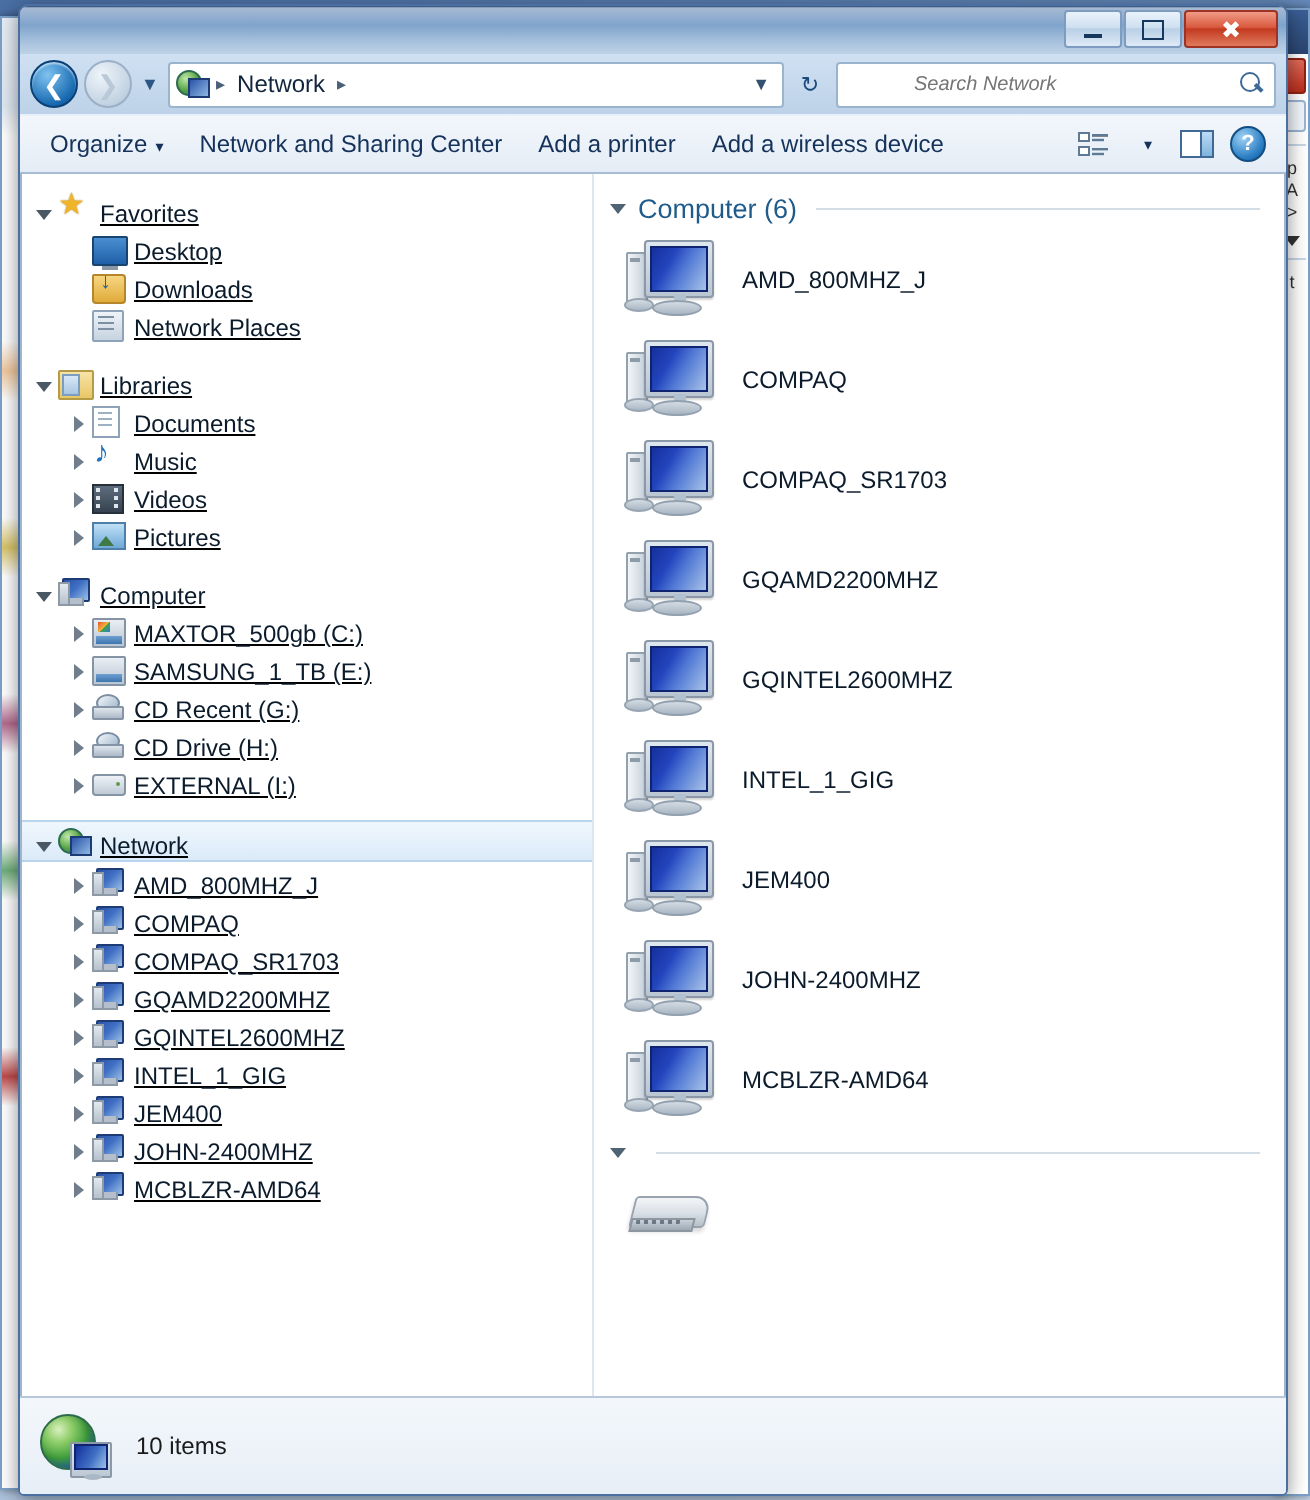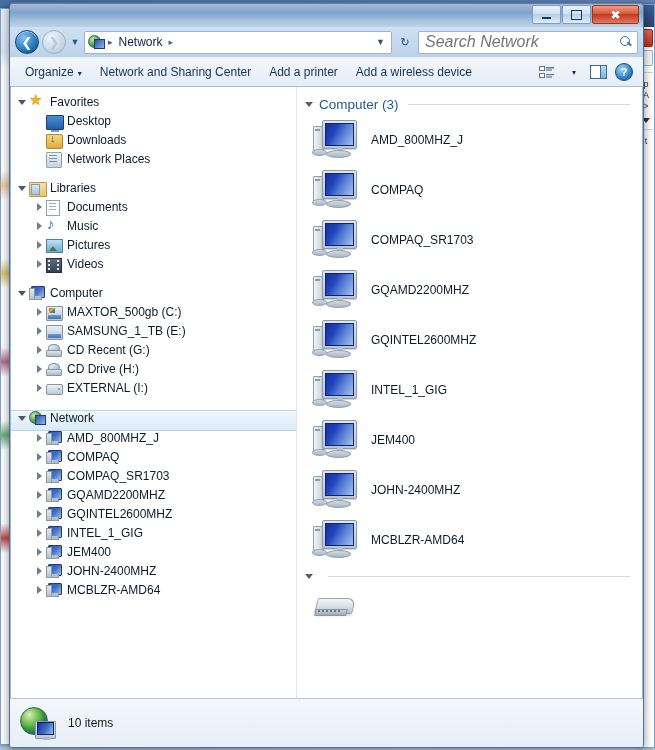--- a/index.html
+++ b/index.html
@@ -71,22 +71,22 @@
   .addrbox{flex:1 1 auto;height:21px;background:#fff;border:1px solid #9bb4cd;
      border-radius:2px;display:flex;align-items:center;padding:0 3px;gap:3px;min-width:0;}
   .crumb-ico{width:15px;height:14px;position:relative;flex:0 0 auto;}
   .crumb{font-size:12px;color:#11253d;padding:1px 3px;cursor:pointer;white-space:nowrap;}
   .crumb-sep{color:#4a6079;font-size:9px;}
   .addr-caret{margin-left:auto;color:#33506f;font-size:9px;padding-right:3px;cursor:pointer;}
   .refresh{width:20px;height:21px;display:flex;align-items:center;justify-content:center;
      color:#1d4a7d;font-size:11px;cursor:pointer;flex:0 0 auto;}
   .searchbox{width:210px;height:21px;background:#fff;border:1px solid #9bb4cd;border-radius:2px;
      display:flex;align-items:center;padding:0 4px;flex:0 0 auto;}
-  .searchbox input{border:0;outline:0;flex:1;font-size:16px;font-style:italic;color:#8a8a8a;
-     font-family:"Liberation Sans",sans-serif;background:transparent;min-width:0;}
+  .searchbox input{border:0;outline:0;flex:1;font-size:10px;font-style:italic;color:#8a8a8a;
+     font-family:"Liberation Sans",sans-serif;background:transparent;min-width:0;margin-left:32px;}
   .mag{width:13px;height:13px;position:relative;flex:0 0 auto;}
   .mag .ring{position:absolute;left:0;top:0;width:8px;height:8px;border:1.5px solid #3d6a96;border-radius:50%;}
   .mag .hdl{position:absolute;left:7px;top:7px;width:5px;height:1.5px;background:#3d6a96;transform:rotate(45deg);}
 
   
   .toolbar{height:28px;flex:0 0 auto;display:flex;align-items:center;padding:0 6px;
     background:linear-gradient(180deg,#f3f7fc 0%,#e4ecf5 100%);
     border-top:1px solid #e9f0f8;border-bottom:1px solid #a7bdd3;}
   .tbitem{font-size:12px;color:#15325a;padding:4px 9px;cursor:pointer;border-radius:2px;white-space:nowrap;}
   .tb-caret{font-size:8px;margin-left:4px;color:#15325a;}
@@ -101,21 +101,21 @@
      display:flex;align-items:center;justify-content:center;line-height:1;}
 
   
   .bodysplit{flex:1 1 auto;display:flex;min-height:0;background:#fff;
      border-left:1px solid #9db5cd;border-right:1px solid #9db5cd;}
   .navpane{width:285px;flex:0 0 auto;background:#fff;overflow:hidden;
      border-right:1px solid #dfe6ee;padding-top:8px;}
   .content{flex:1 1 auto;background:#fff;overflow:hidden;padding-top:6px;}
 
   
-  .tnode{display:flex;align-items:flex-start;height:19px;padding-left:4px;cursor:pointer;position:relative;}
+  .tnode{display:flex;align-items:flex-end;height:19px;padding-left:4px;cursor:pointer;position:relative;text-decoration:underline;}
   .tnode.sel{background:linear-gradient(180deg,#f0f7fd,#dbeaf8);
      border-top:1px solid #b9d6ee;border-bottom:1px solid #b9d6ee;}
   .exp{width:14px;height:14px;display:flex;align-items:center;justify-content:center;flex:0 0 auto;}
   .exp .tri{width:0;height:0;border-top:4px solid transparent;border-bottom:4px solid transparent;
      border-left:5px solid #6f7d8c;}
   .exp.open .tri{border-left:4px solid transparent;border-right:4px solid transparent;
      border-top:5px solid #4a5866;border-bottom:0;}
   .tico{width:17px;height:16px;flex:0 0 auto;margin-right:4px;position:relative;}
   .tlabel{font-size:12px;color:#0b1b2b;white-space:nowrap;}
   .tgap{height:10px;}
@@ -408,32 +408,32 @@
             <span class="tico">
               <div class="ic-music"></div>
             </span>
             <span class="tlabel">Music</span>
           </div>
           <div class="tnode ind2">
             <span class="exp">
               <span class="tri"></span>
             </span>
             <span class="tico">
+              <div class="ic-vid"></div>
+            </span>
+            <span class="tlabel">Videos</span>
+          </div>
+          <div class="tnode ind2">
+            <span class="exp">
+              <span class="tri"></span>
+            </span>
+            <span class="tico">
               <div class="ic-pic"></div>
             </span>
             <span class="tlabel">Pictures</span>
-          </div>
-          <div class="tnode ind2">
-            <span class="exp">
-              <span class="tri"></span>
-            </span>
-            <span class="tico">
-              <div class="ic-vid"></div>
-            </span>
-            <span class="tlabel">Videos</span>
           </div>
           <div class="tgap"></div>
           <div class="tnode ind1">
             <span class="exp open">
               <span class="tri"></span>
             </span>
             <span class="tico">
               <div class="ic-comp">
                 <div class="scr"></div>
                 <div class="base"></div>
@@ -620,21 +620,21 @@
                 <div class="base"></div>
                 <div class="twr"></div>
               </div>
             </span>
             <span class="tlabel">MCBLZR-AMD64</span>
           </div>
         </div>
       <div class="content" id="contentpane">
           <div class="grphdr">
             <span class="tri"></span>
-            <span class="gtxt">Computer (3)</span>
+            <span class="gtxt">Computer (6)</span>
             <span class="gline"></span>
           </div>
           <div class="citem">
             <div class="bigpc">
               <div class="twr"></div>
               <div class="twrb"></div>
               <div class="mon"></div>
               <div class="scr"></div>
               <div class="neck"></div>
               <div class="foot"></div>

